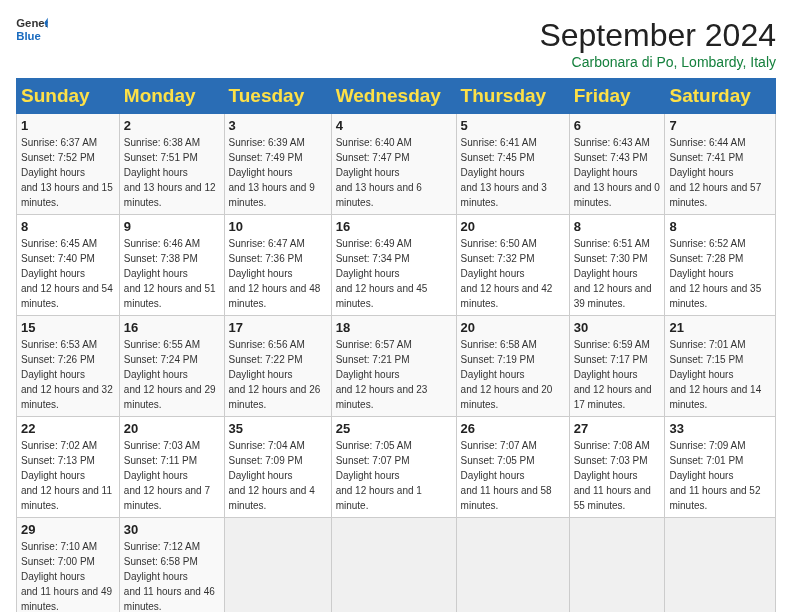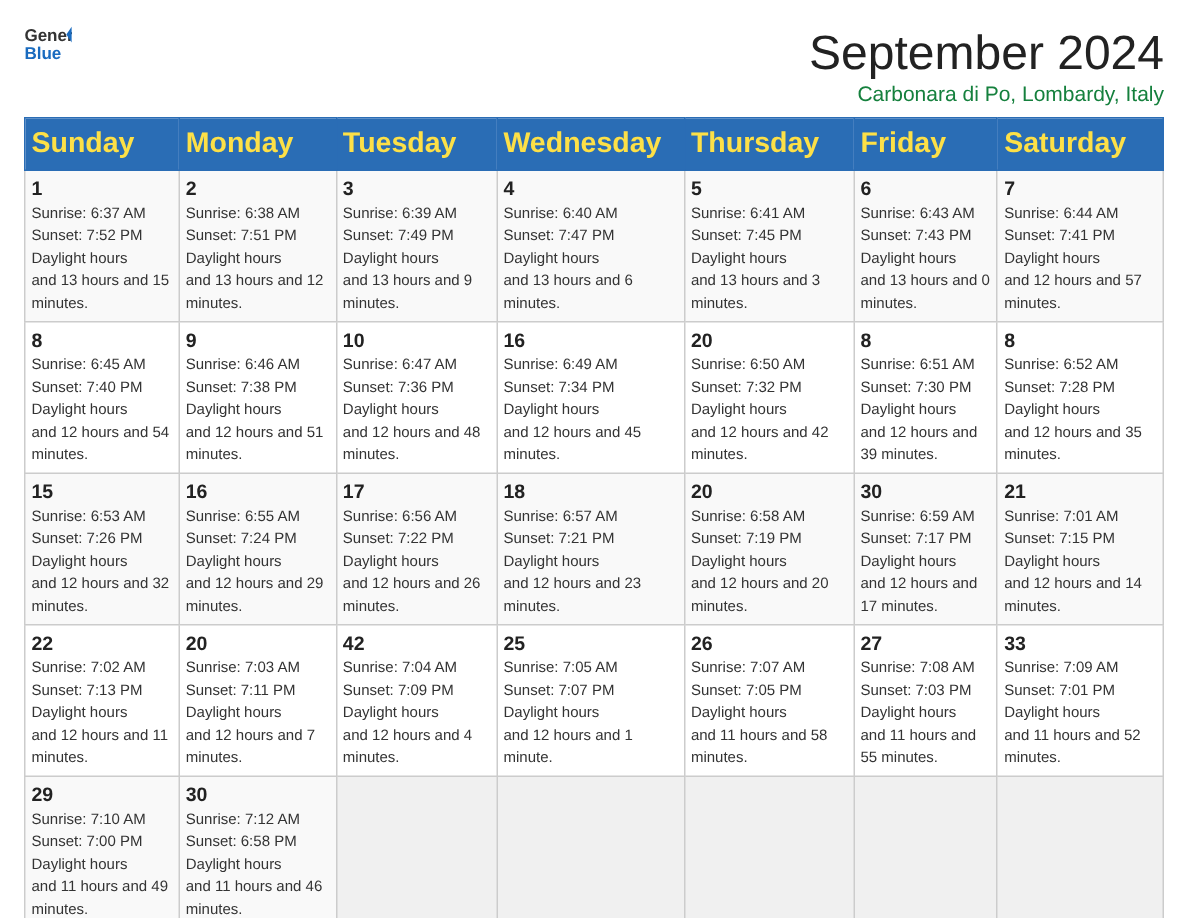--- a/index.html
+++ b/index.html
@@ -316,21 +316,21 @@
         <td>
     <span class="day-num">20</span>
     <div class="day-detail">
       Sunrise: 7:03 AM<br>
       Sunset: 7:11 PM<br>
       Daylight hours<br>
       and 12 hours and 7 minutes.
     </div>
   </td>
         <td>
-    <span class="day-num">42</span>
+    <span class="day-num">35</span>
     <div class="day-detail">
       Sunrise: 7:04 AM<br>
       Sunset: 7:09 PM<br>
       Daylight hours<br>
       and 12 hours and 4 minutes.
     </div>
   </td>
         <td>
     <span class="day-num">25</span>
     <div class="day-detail">

